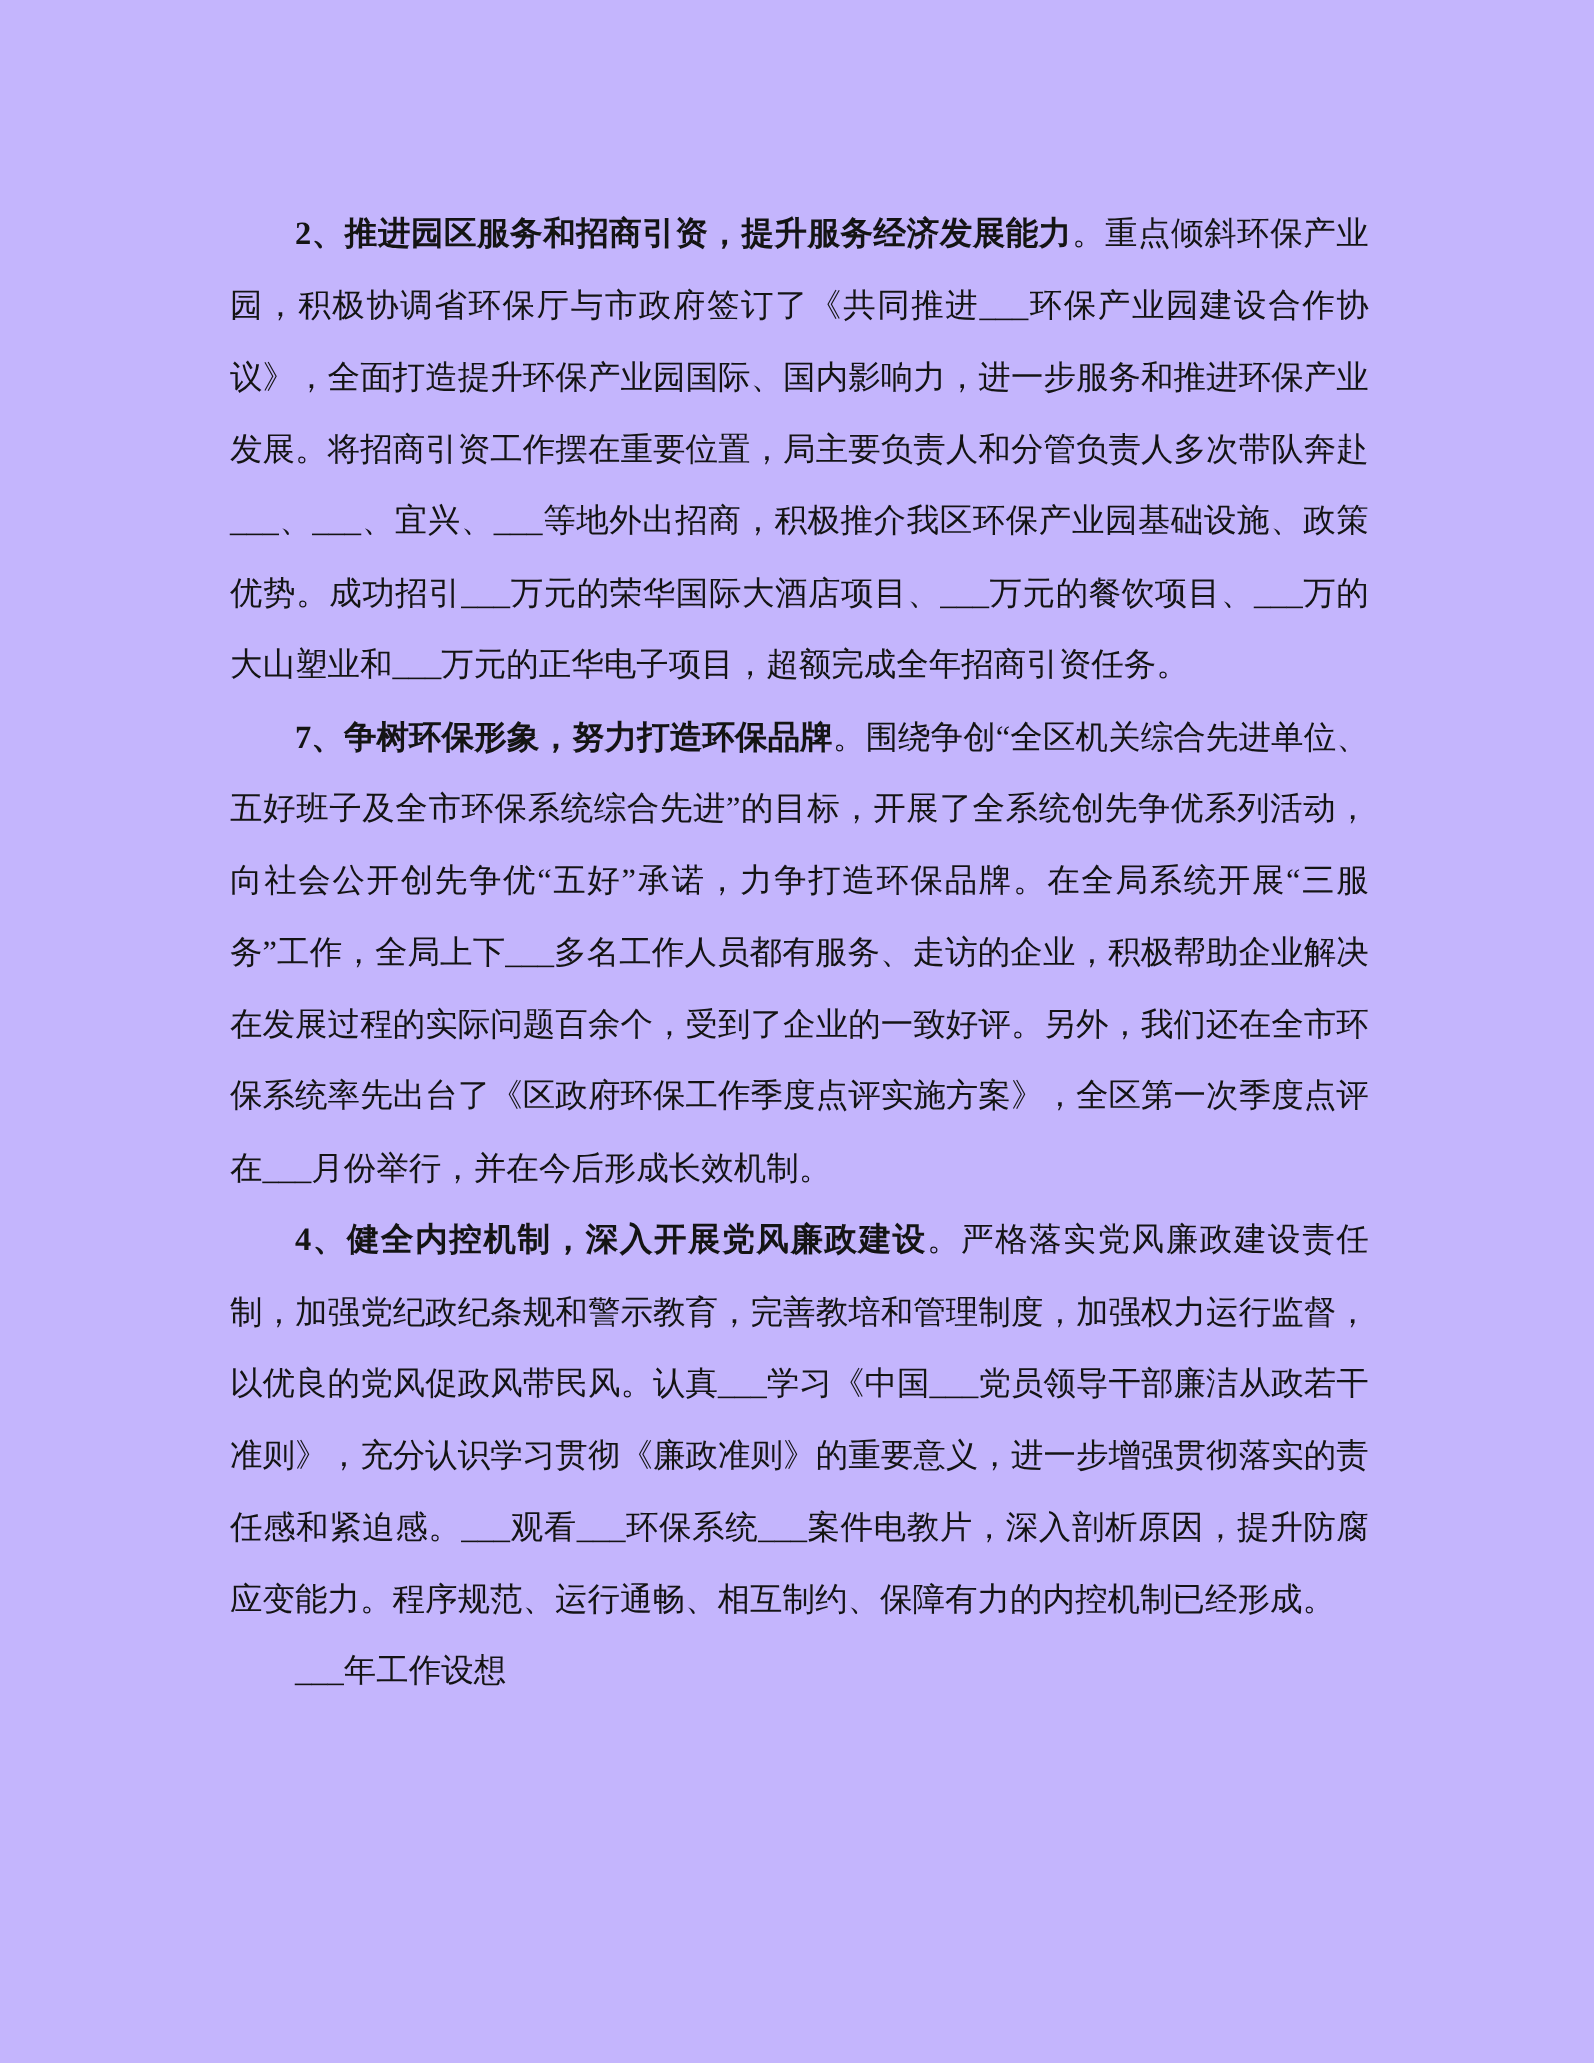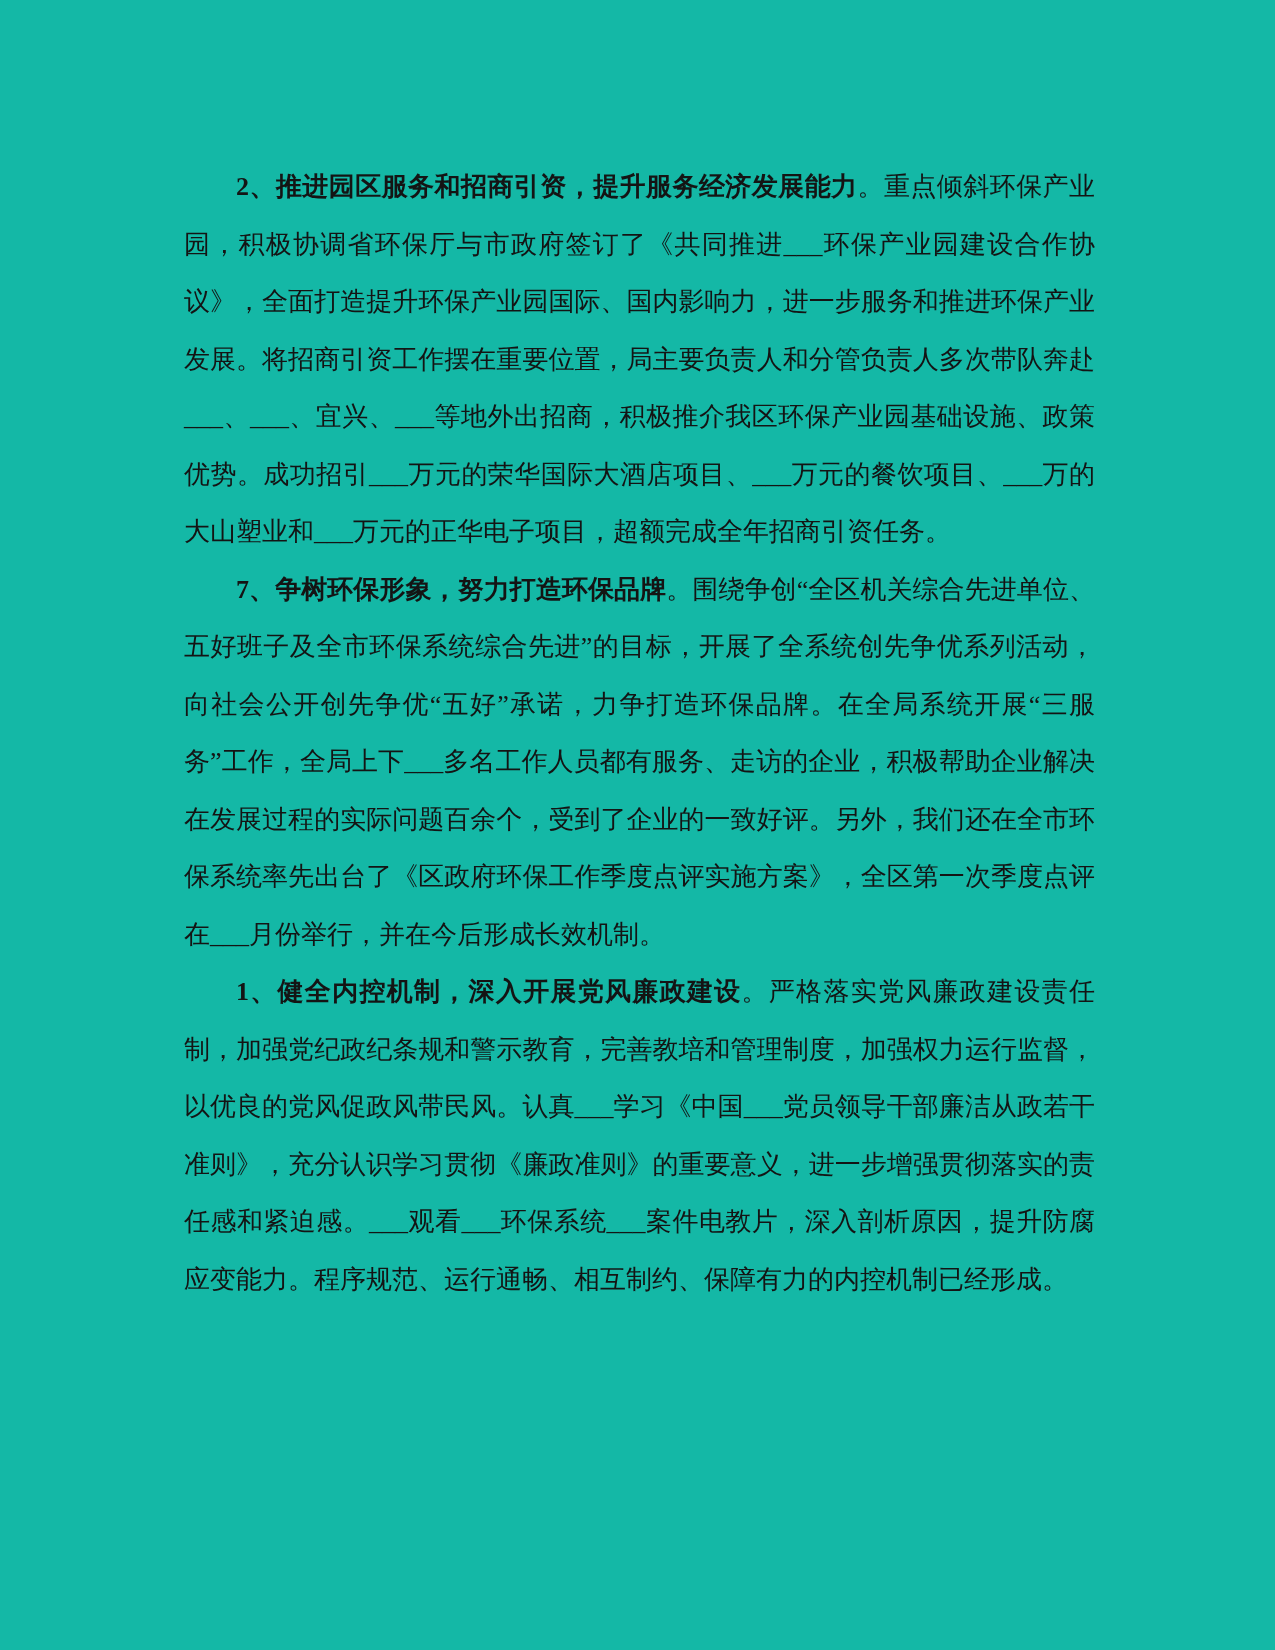--- a/index.html
+++ b/index.html
@@ -5,21 +5,21 @@
   html, body {
     margin: 0;
     padding: 0;
     background: #ffffff;
   }
   .page {
     position: relative;
     width: 1275px;
     height: 1650px;
     margin: 0 auto;
-    background: #14b8a6;
+    background: #c4b5fd;
     box-sizing: border-box;
     padding: 158px 180px 0 184px;
     overflow: hidden;
   }
   .doc-body {
     font-family: "Liberation Serif", "DejaVu Serif", serif;
     font-size: 26px;
     line-height: 57.5px;
     color: #141414;
     text-align: justify;
@@ -37,17 +37,18 @@
 </head>
 <body>
 
 <div class="page">
   <div class="doc-body">
 
     <p><strong>2、推进园区服务和招商引资，提升服务经济发展能力</strong><span>。重点倾斜环保产业园，积极协调省环保厅与市政府签订了《共同推进___环保产业园建设合作协议》，全面打造提升环保产业园国际、国内影响力，进一步服务和推进环保产业发展。将招商引资工作摆在重要位置，局主要负责人和分管负责人多次带队奔赴___、___、宜兴、___等地外出招商，积极推介我区环保产业园基础设施、政策优势。成功招引___万元的荣华国际大酒店项目、___万元的餐饮项目、___万的大山塑业和___万元的正华电子项目，超额完成全年招商引资任务。</span></p>
 
     <p><strong>7、争树环保形象，努力打造环保品牌</strong><span>。围绕争创“全区机关综合先进单位、五好班子及全市环保系统综合先进”的目标，开展了全系统创先争优系列活动，向社会公开创先争优“五好”承诺，力争打造环保品牌。在全局系统开展“三服务”工作，全局上下___多名工作人员都有服务、走访的企业，积极帮助企业解决在发展过程的实际问题百余个，受到了企业的一致好评。另外，我们还在全市环保系统率先出台了《区政府环保工作季度点评实施方案》，全区第一次季度点评在___月份举行，并在今后形成长效机制。</span></p>
 
-    <p><strong>1、健全内控机制，深入开展党风廉政建设</strong><span>。严格落实党风廉政建设责任制，加强党纪政纪条规和警示教育，完善教培和管理制度，加强权力运行监督，以优良的党风促政风带民风。认真___学习《中国___党员领导干部廉洁从政若干准则》，充分认识学习贯彻《廉政准则》的重要意义，进一步增强贯彻落实的责任感和紧迫感。___观看___环保系统___案件电教片，深入剖析原因，提升防腐应变能力。程序规范、运行通畅、相互制约、保障有力的内控机制已经形成。</span></p>
+    <p><strong>4、健全内控机制，深入开展党风廉政建设</strong><span>。严格落实党风廉政建设责任制，加强党纪政纪条规和警示教育，完善教培和管理制度，加强权力运行监督，以优良的党风促政风带民风。认真___学习《中国___党员领导干部廉洁从政若干准则》，充分认识学习贯彻《廉政准则》的重要意义，进一步增强贯彻落实的责任感和紧迫感。___观看___环保系统___案件电教片，深入剖析原因，提升防腐应变能力。程序规范、运行通畅、相互制约、保障有力的内控机制已经形成。</span></p>
 
+    <p><strong></strong><span>___年工作设想</span></p>
 
   </div>
 </div>
 
 </body></html>

